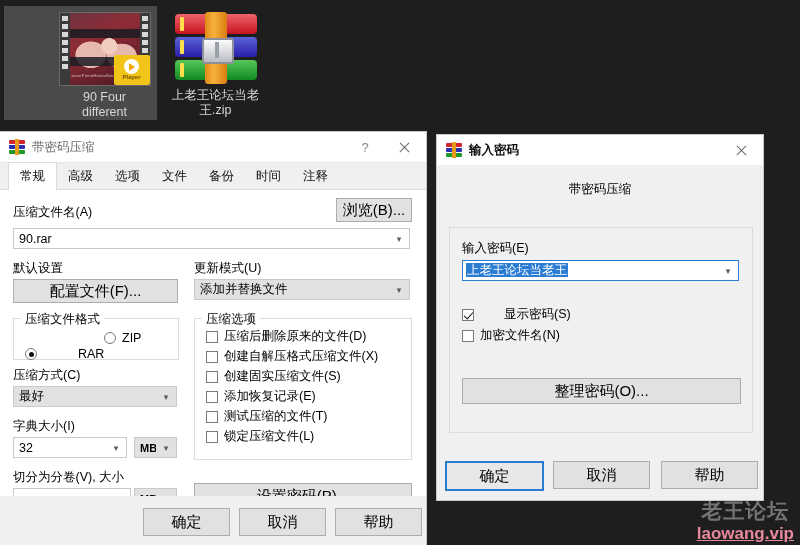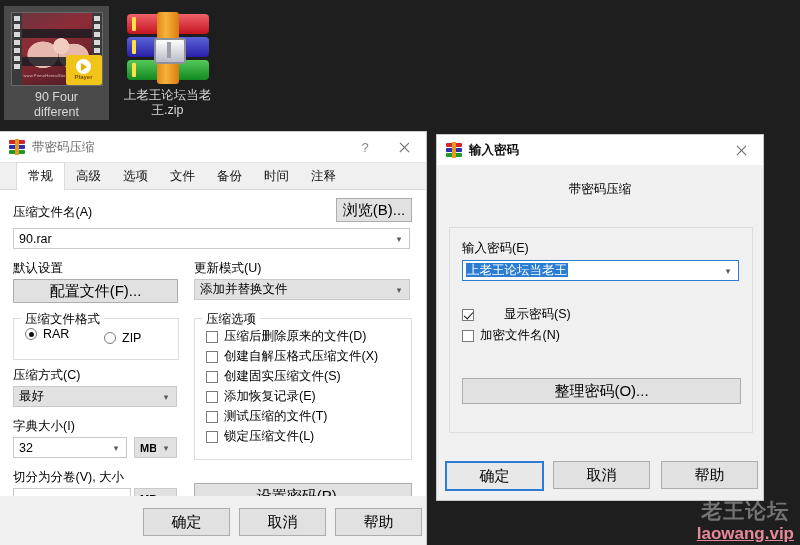--- a/index.html
+++ b/index.html
@@ -6,21 +6,21 @@
   body{
     width:800px;height:545px;overflow:hidden;
     background:#1e1e1e;
     font-family:"Liberation Sans","DejaVu Sans",sans-serif;
     font-size:12px;color:#000;
     position:relative;
   }
   
   #desktop{position:absolute;inset:0;background:#1e1e1e;}
   .desk-icon{position:absolute;width:105px;text-align:center;color:#d8d8d8;
-    font-size:12.5px;line-height:15px;}
+    font-size:12.5px;line-height:15px;padding-left:48px;}
   .desk-icon.sel{background:#4a4a4a;}
   .desk-thumb{width:90px;height:72px;margin:6px auto 4px auto;position:relative;}
   
   .vid{background:#2a2024;border:1px solid #6a6a6a;overflow:hidden;}
   .vid .film{position:absolute;top:0;bottom:0;width:10px;background:#3a3a3a;}
   .vid .film.l{left:0;} .vid .film.r{right:0;}
   .vid .film i{display:block;width:6px;height:5px;margin:3px auto;background:#d8d8d8;}
   .vid .pic{position:absolute;left:10px;right:10px;top:0;bottom:0;
     background:
       radial-gradient(circle at 56% 46%, #f3ccc0 0 14%, rgba(243,204,192,0) 15%),
@@ -60,21 +60,21 @@
   .tb-icon .v{position:absolute;left:6px;top:0;width:4px;height:16px;background:#e79b1a;}
   .titlebar .tb-title{font-size:12.5px;color:#5a5a5a;flex:1;}
   .titlebar.main .tb-title{color:#6e6e6e;}
   .tb-btn{width:44px;height:30px;display:flex;align-items:center;justify-content:center;
     color:#8a8a8a;font-size:15px;}
   .tb-btn.help{font-size:13px;width:34px;}
   .tb-x{position:relative;width:13px;height:13px;}
   .tb-x:before,.tb-x:after{content:"";position:absolute;left:0;top:6px;width:13px;height:1.2px;background:#6a6a6a;}
   .tb-x:before{transform:rotate(45deg);} .tb-x:after{transform:rotate(-45deg);}
   
-  .tabs{display:flex;height:27px;background:#f0f0f0;padding-left:0;align-items:flex-end;margin-left:16px;}
+  .tabs{display:flex;height:27px;background:#f0f0f0;padding-left:8px;align-items:flex-end;}
   .tab{padding:5px 11px 5px 11px;font-size:12.5px;color:#111;height:17px;line-height:17px;}
   .tab.active{background:#fff;border:1px solid #dcdcdc;border-bottom:1px solid #fff;
     position:relative;z-index:2;margin-bottom:-1px;}
   .tabbody{background:#fff;border-top:1px solid #dcdcdc;position:absolute;
     left:0;right:0;top:57px;bottom:49px;}
   
   .lbl{font-size:12.5px;color:#000;}
   .btn{background:#e1e1e1;border:1px solid #adadad;font-size:15px;color:#000;
     display:flex;align-items:center;justify-content:center;font-family:inherit;}
   .btn.focus{border:2px solid #2b7cd3;background:#e8e8e8;}
@@ -205,21 +205,21 @@
     <div class="btn" style="position:absolute;left:13px;top:89px;width:163px;height:22px;">配置文件(F)...</div>
 
     <div class="lbl" style="position:absolute;left:194px;top:70px;">更新模式(U)</div>
     <div class="combo gray" style="position:absolute;left:194px;top:89px;width:216px;height:21px;">
       <div class="val">添加并替换文件</div>
       <div class="arrow">▾</div>
     </div>
 
     <div class="group" style="left:13px;top:128px;width:164px;height:40px;">
       <div class="gtitle">压缩文件格式</div>
-      <div class="rrow" style="position:absolute;left:11px;top:8px;">
+      <div class="rrow" style="position:absolute;left:11px;top:28px;gap:35px;">
         <span class="radio on"></span>
         <span>RAR</span>
       </div>
       <div class="rrow" style="position:absolute;left:90px;top:12px;">
         <span class="radio"></span>
         <span>ZIP</span>
       </div>
     </div>
 
     <div class="lbl" style="position:absolute;left:13px;top:177px;">压缩方式(C)</div>

